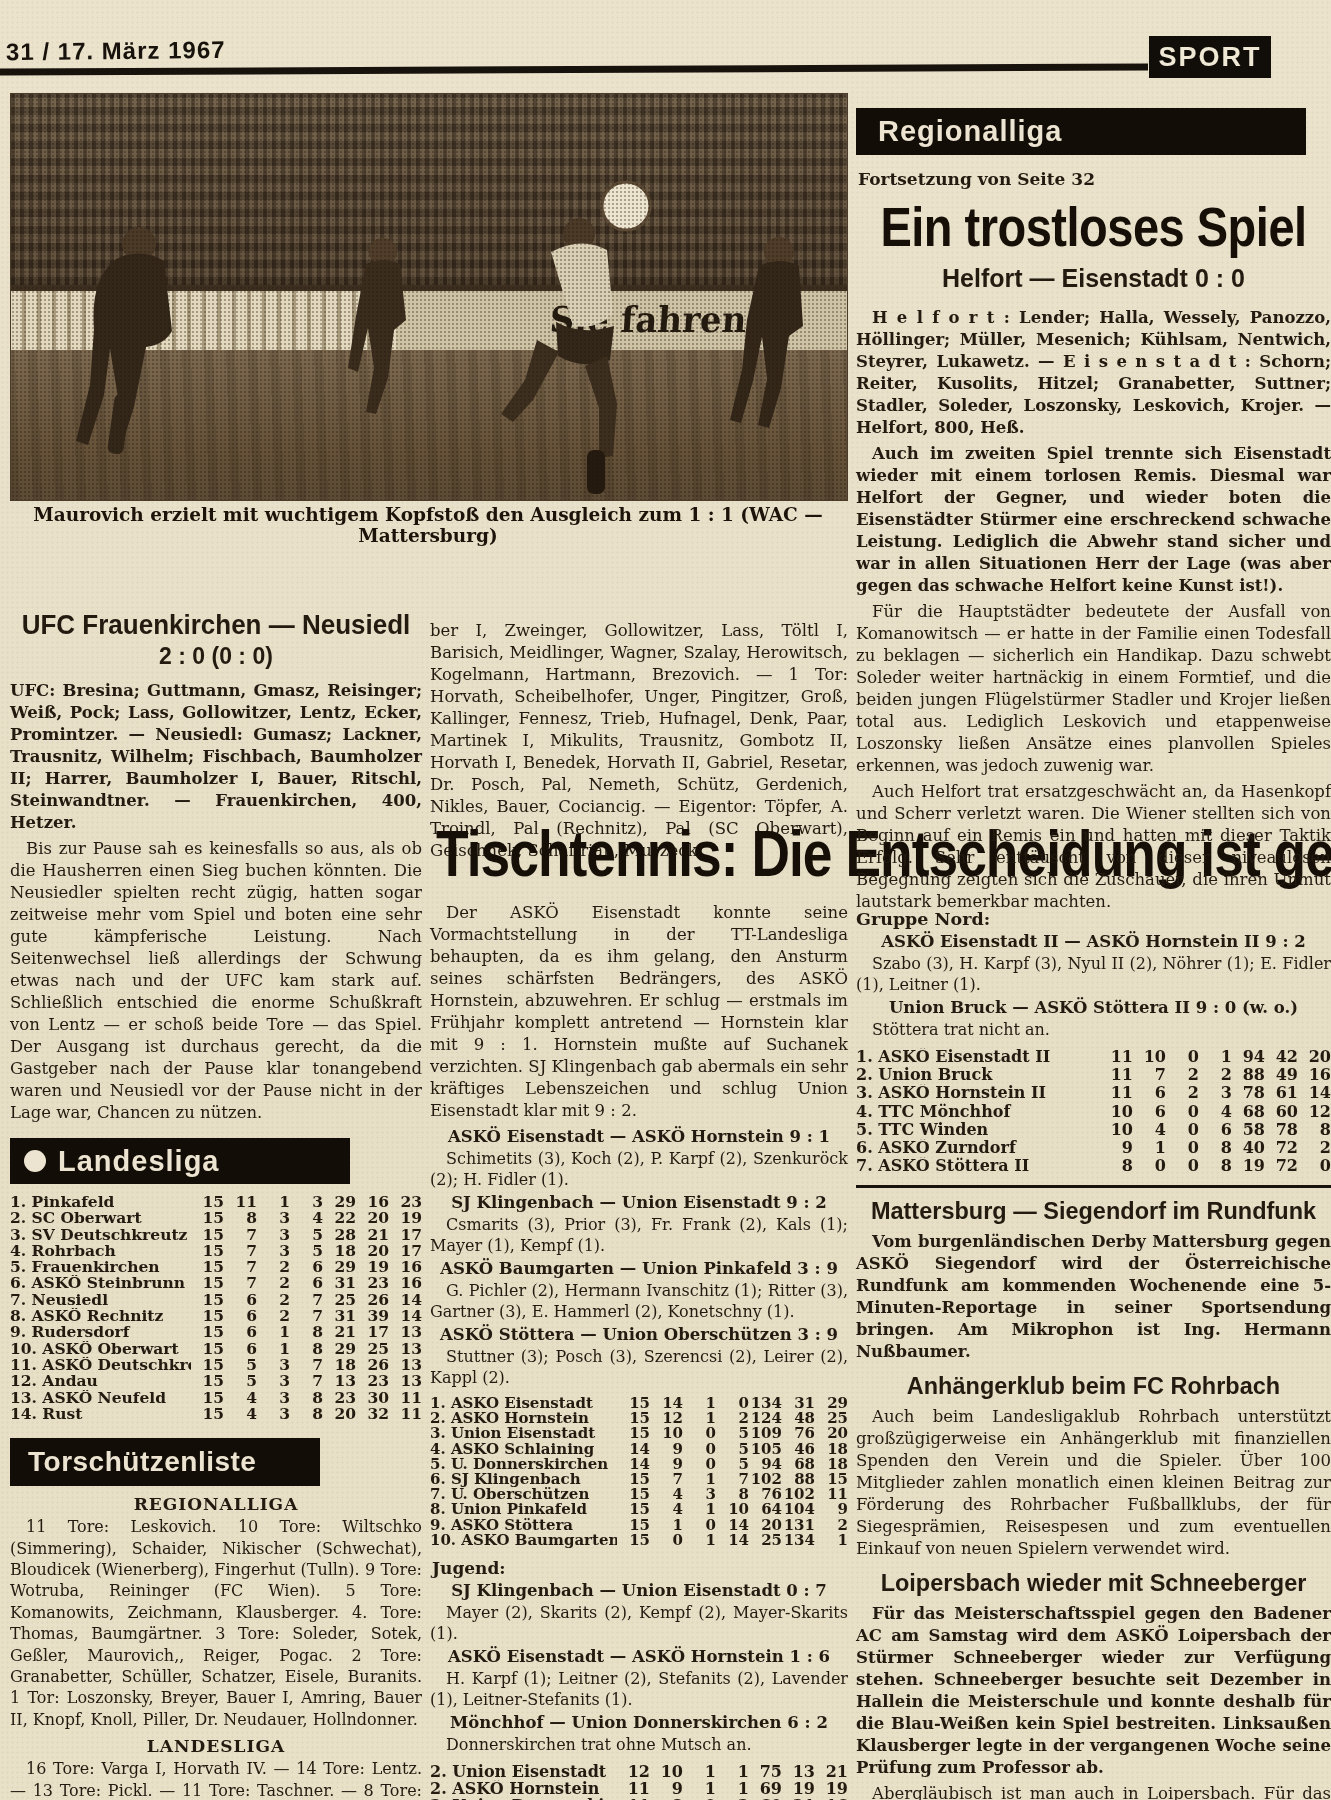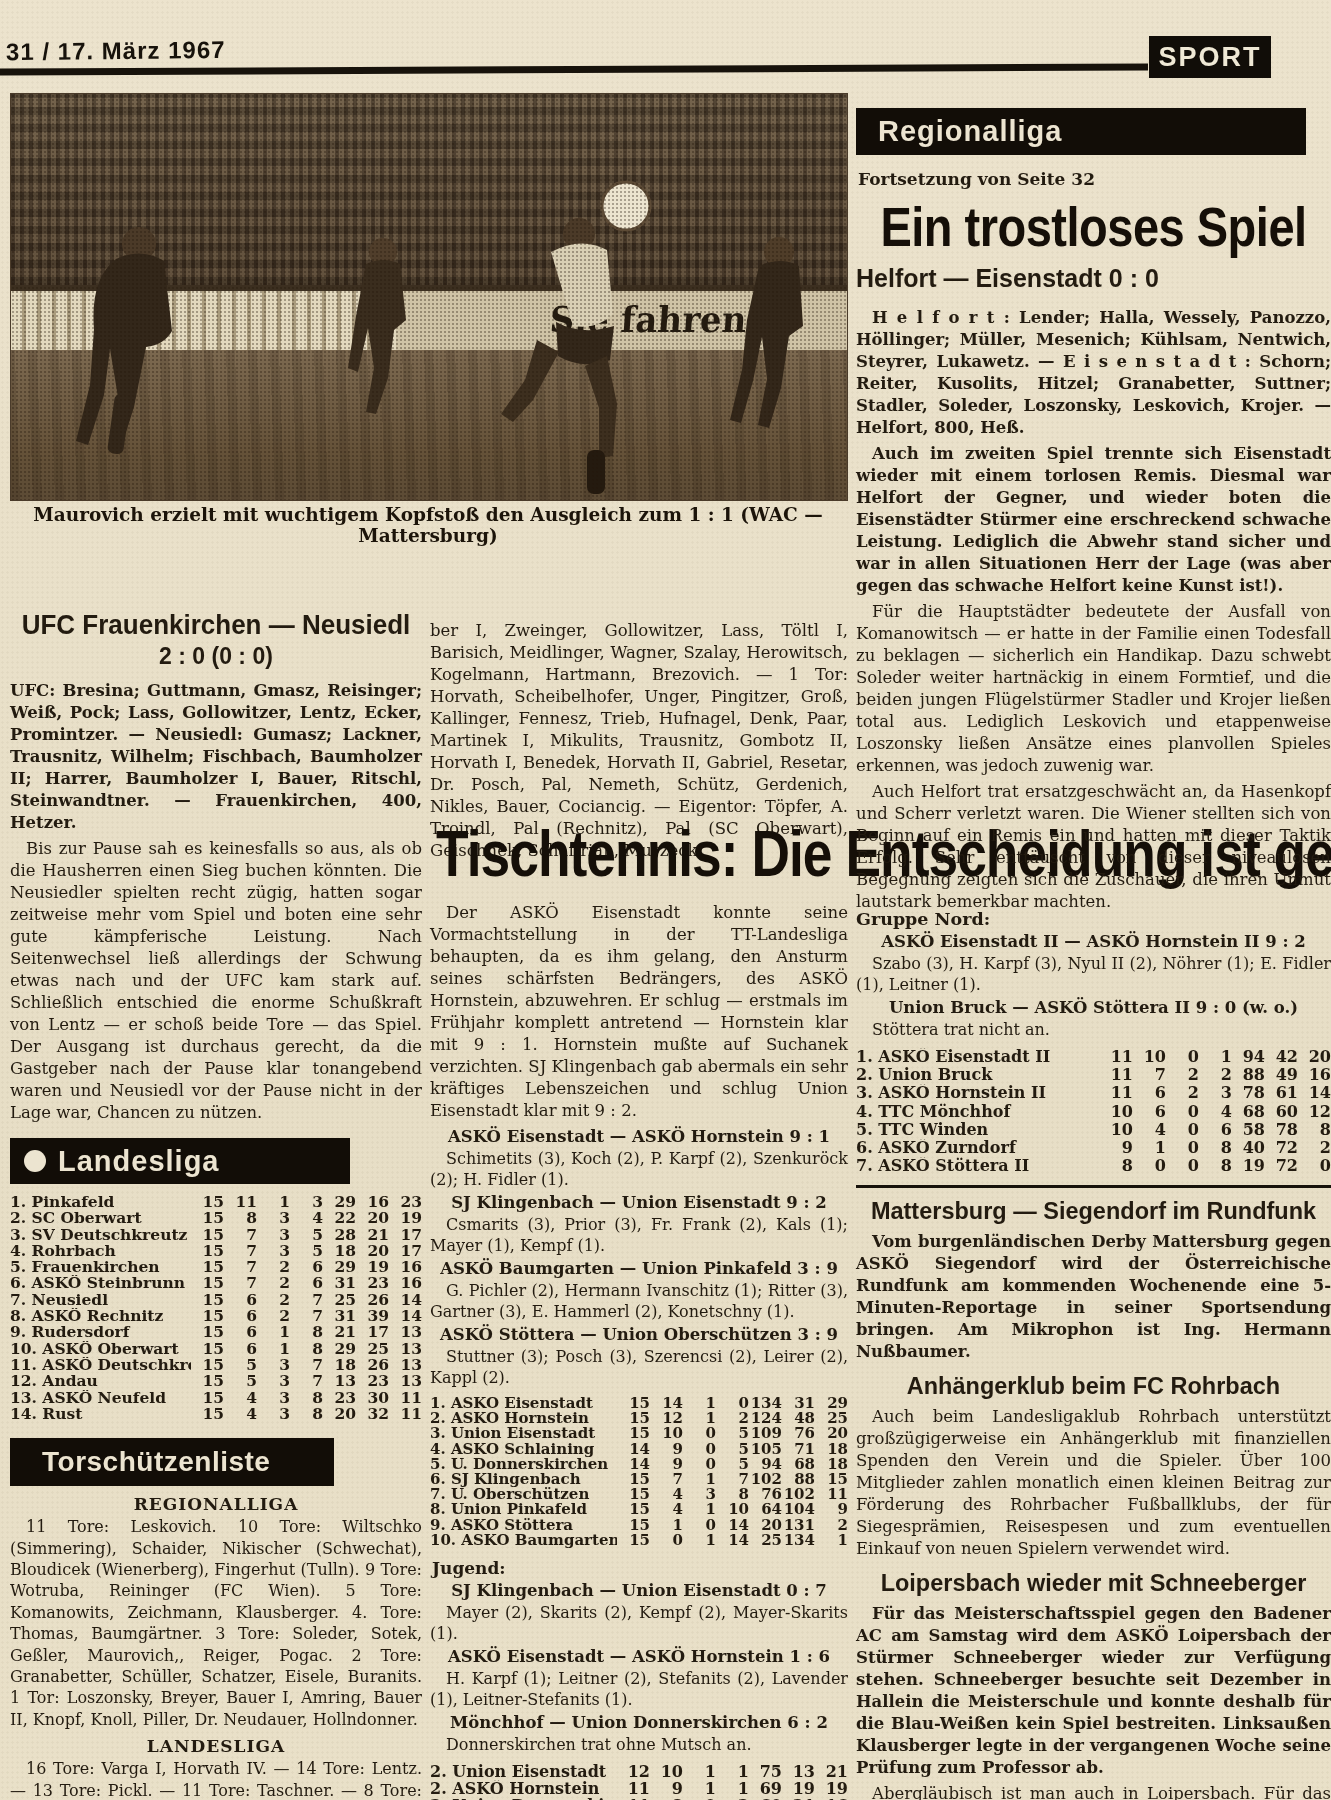--- a/index.html
+++ b/index.html
@@ -80,21 +80,21 @@
   .col-left{position:absolute; left:10px; top:610px; width:412px;}
   .ufc-title1{font-family:"Liberation Sans", sans-serif; font-weight:bold; font-size:26px; text-align:center; transform:scaleY(1.05);}
   .ufc-title2{font-family:"Liberation Sans", sans-serif; font-weight:bold; font-size:23px; text-align:center; margin:2px 0 10px 0;}
 
   .banner{
     background:#120d07; color:#ece4d0; display:flex; align-items:center;
     font-family:"Liberation Sans", sans-serif; font-weight:bold;
   }
   .banner .dot{width:22px; height:22px; border-radius:50%; background:#ece4d0; margin:0 12px 0 14px;}
   .banner-landesliga{width:340px; height:46px; font-size:29px; margin:14px 0 10px 0; letter-spacing:1px;}
-  .banner-torsch{width:292px; height:48px; font-size:28px; margin:16px 0 8px 0; padding-left:32px; letter-spacing:.5px;}
+  .banner-torsch{width:292px; height:48px; font-size:28px; margin:16px 0 8px 0; padding-left:18px; letter-spacing:.5px;}
   .banner-regional{width:428px; height:47px; font-size:29px; padding-left:22px; letter-spacing:1px;}
 
   .trow{display:flex; font-weight:bold;}
   .tname{flex:1; white-space:nowrap; overflow:hidden;}
   .tnum{width:33px; text-align:right;}
   .tbl-landesliga .trow{font-size:15.5px; line-height:16.3px;}
   .tbl-tt .trow{font-size:15px; line-height:15.2px;}
   .tbl-nord .trow{font-size:16px; line-height:18.2px;}
   .tbl-jugend .trow{font-size:16px; line-height:17.2px;}
 
@@ -115,21 +115,21 @@
   .jugend-label{font-weight:bold; font-size:17px; margin:10px 0 2px 2px;}
   .tbl{margin:8px 0 4px 0;}
 
   
   .col-right-top{position:absolute; left:856px; top:108px; width:475px;}
   .continuation-note{font-weight:bold; font-size:17px; margin:14px 0 10px 2px;}
   .trostlos-headline{
     font-family:"Liberation Sans", sans-serif; font-weight:bold; font-size:47px;
     text-align:center; transform:scaleY(1.18); letter-spacing:-.5px; margin:6px 0 10px 0; color:#150f08;
   }
-  .trostlos-sub{font-family:"Liberation Sans", sans-serif; font-weight:bold; font-size:25px; margin:0 0 14px 0;}
+  .trostlos-sub{font-family:"Liberation Sans", sans-serif; font-weight:bold; font-size:25px; text-align:center; margin:0 0 14px 0;}
   .col-right-bottom{position:absolute; left:856px; top:893px; width:475px;}
   .gruppe-label{font-weight:bold; font-size:17.5px; margin:16px 0 2px 0;}
   .section-rule{border:none; border-top:3px solid #17120b; margin:10px 0 8px 0;}
   .rc-head{font-family:"Liberation Sans", sans-serif; font-weight:bold; font-size:23.5px; text-align:center; margin:10px 0 6px 0; transform:scaleY(1.05);}
 </style>
 </head>
 <body>
 
 <div class="page">
 
@@ -398,21 +398,21 @@
           <span class="tnum">76</span>
           <span class="tnum">20</span>
         </div>
         <div class="trow">
           <span class="tname">4. ASKÖ Schlaining</span>
           <span class="tnum">14</span>
           <span class="tnum">9</span>
           <span class="tnum">0</span>
           <span class="tnum">5</span>
           <span class="tnum">105</span>
-          <span class="tnum">71</span>
+          <span class="tnum">46</span>
           <span class="tnum">18</span>
         </div>
         <div class="trow">
           <span class="tname">5. U. Donnerskirchen</span>
           <span class="tnum">14</span>
           <span class="tnum">9</span>
           <span class="tnum">0</span>
           <span class="tnum">5</span>
           <span class="tnum">94</span>
           <span class="tnum">68</span>

